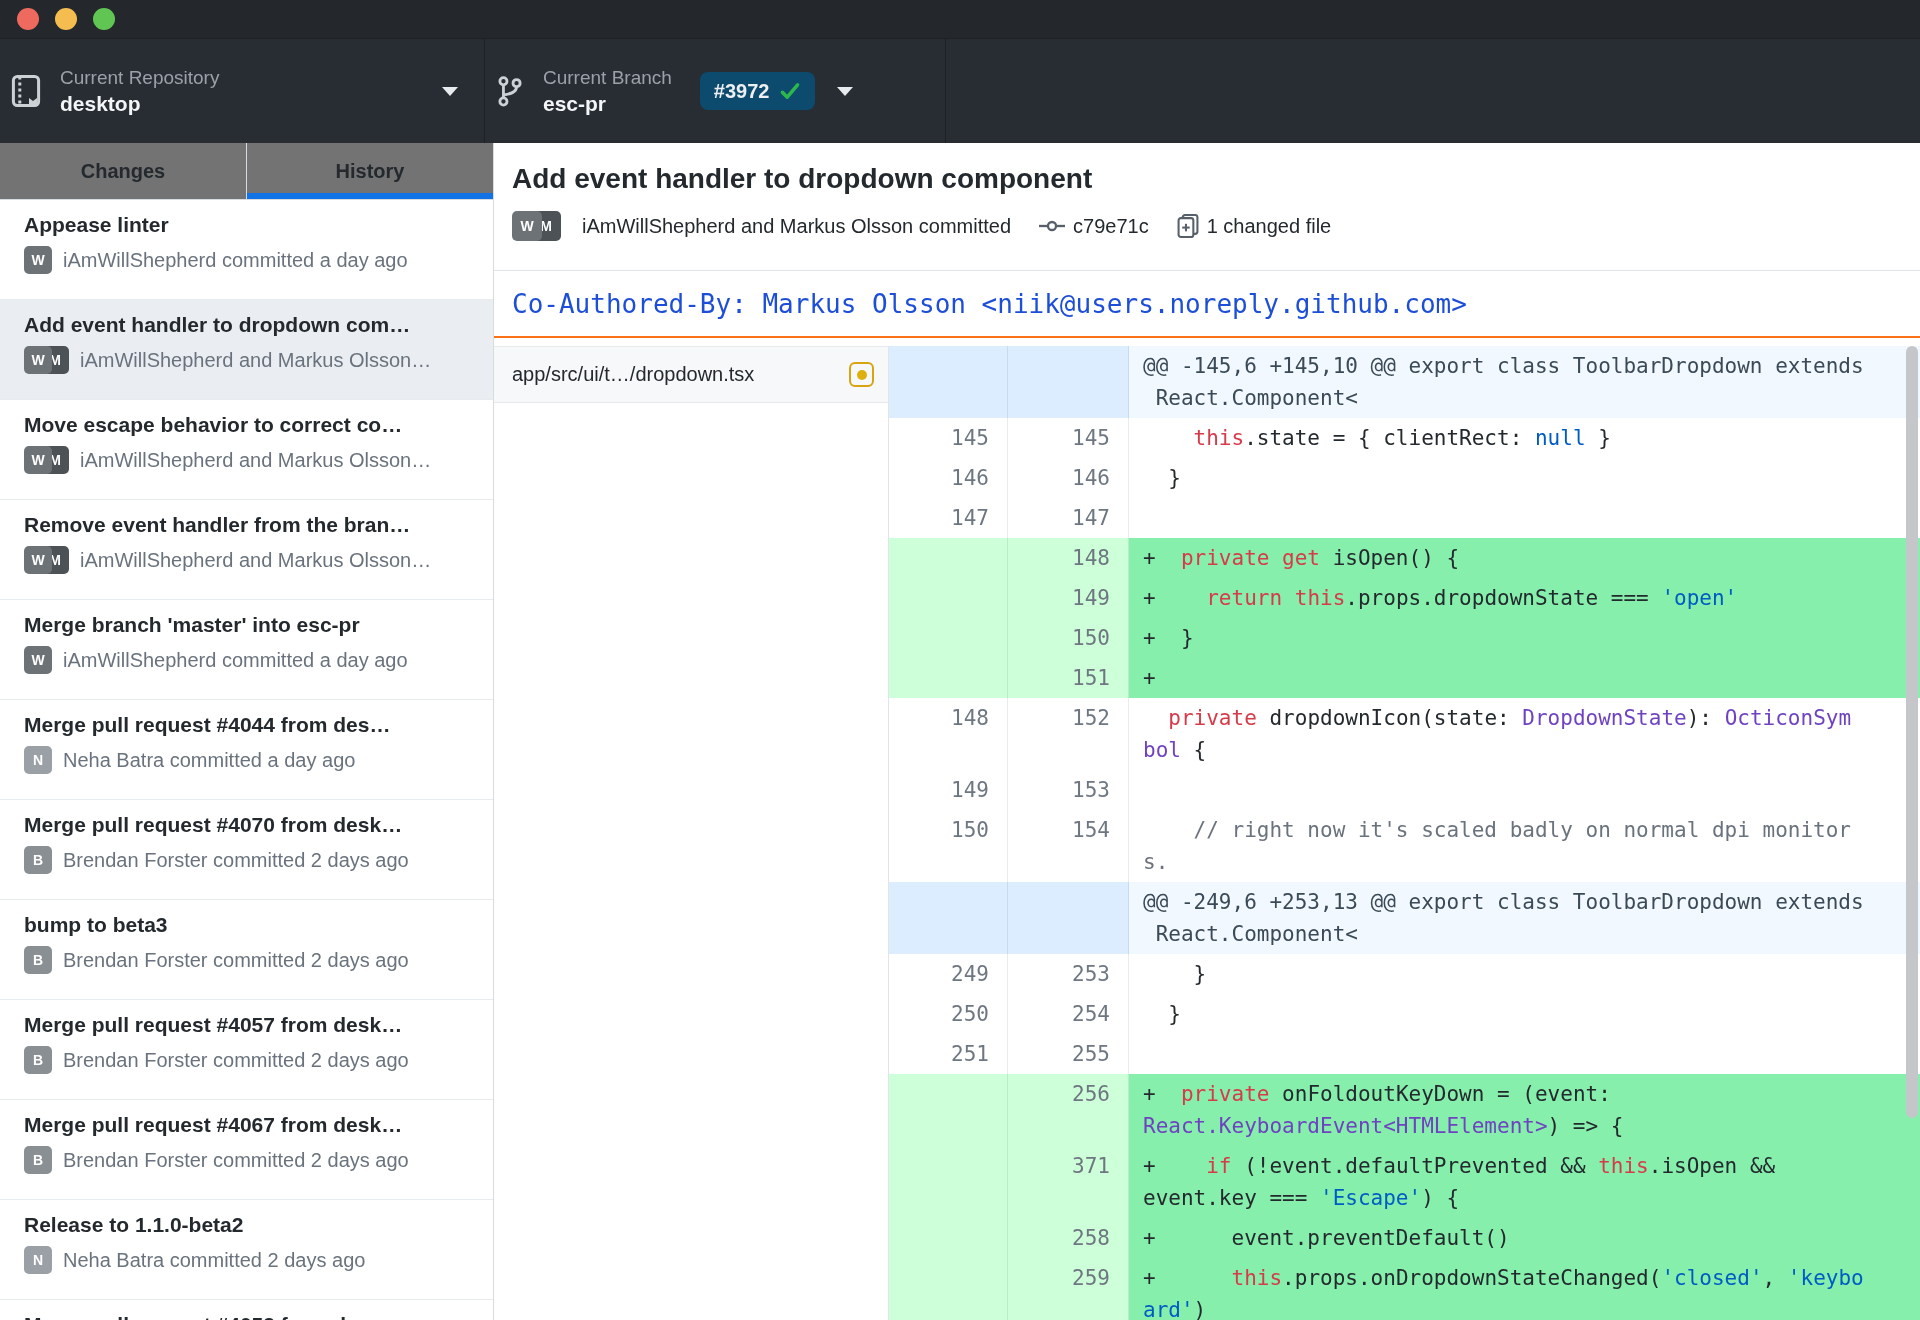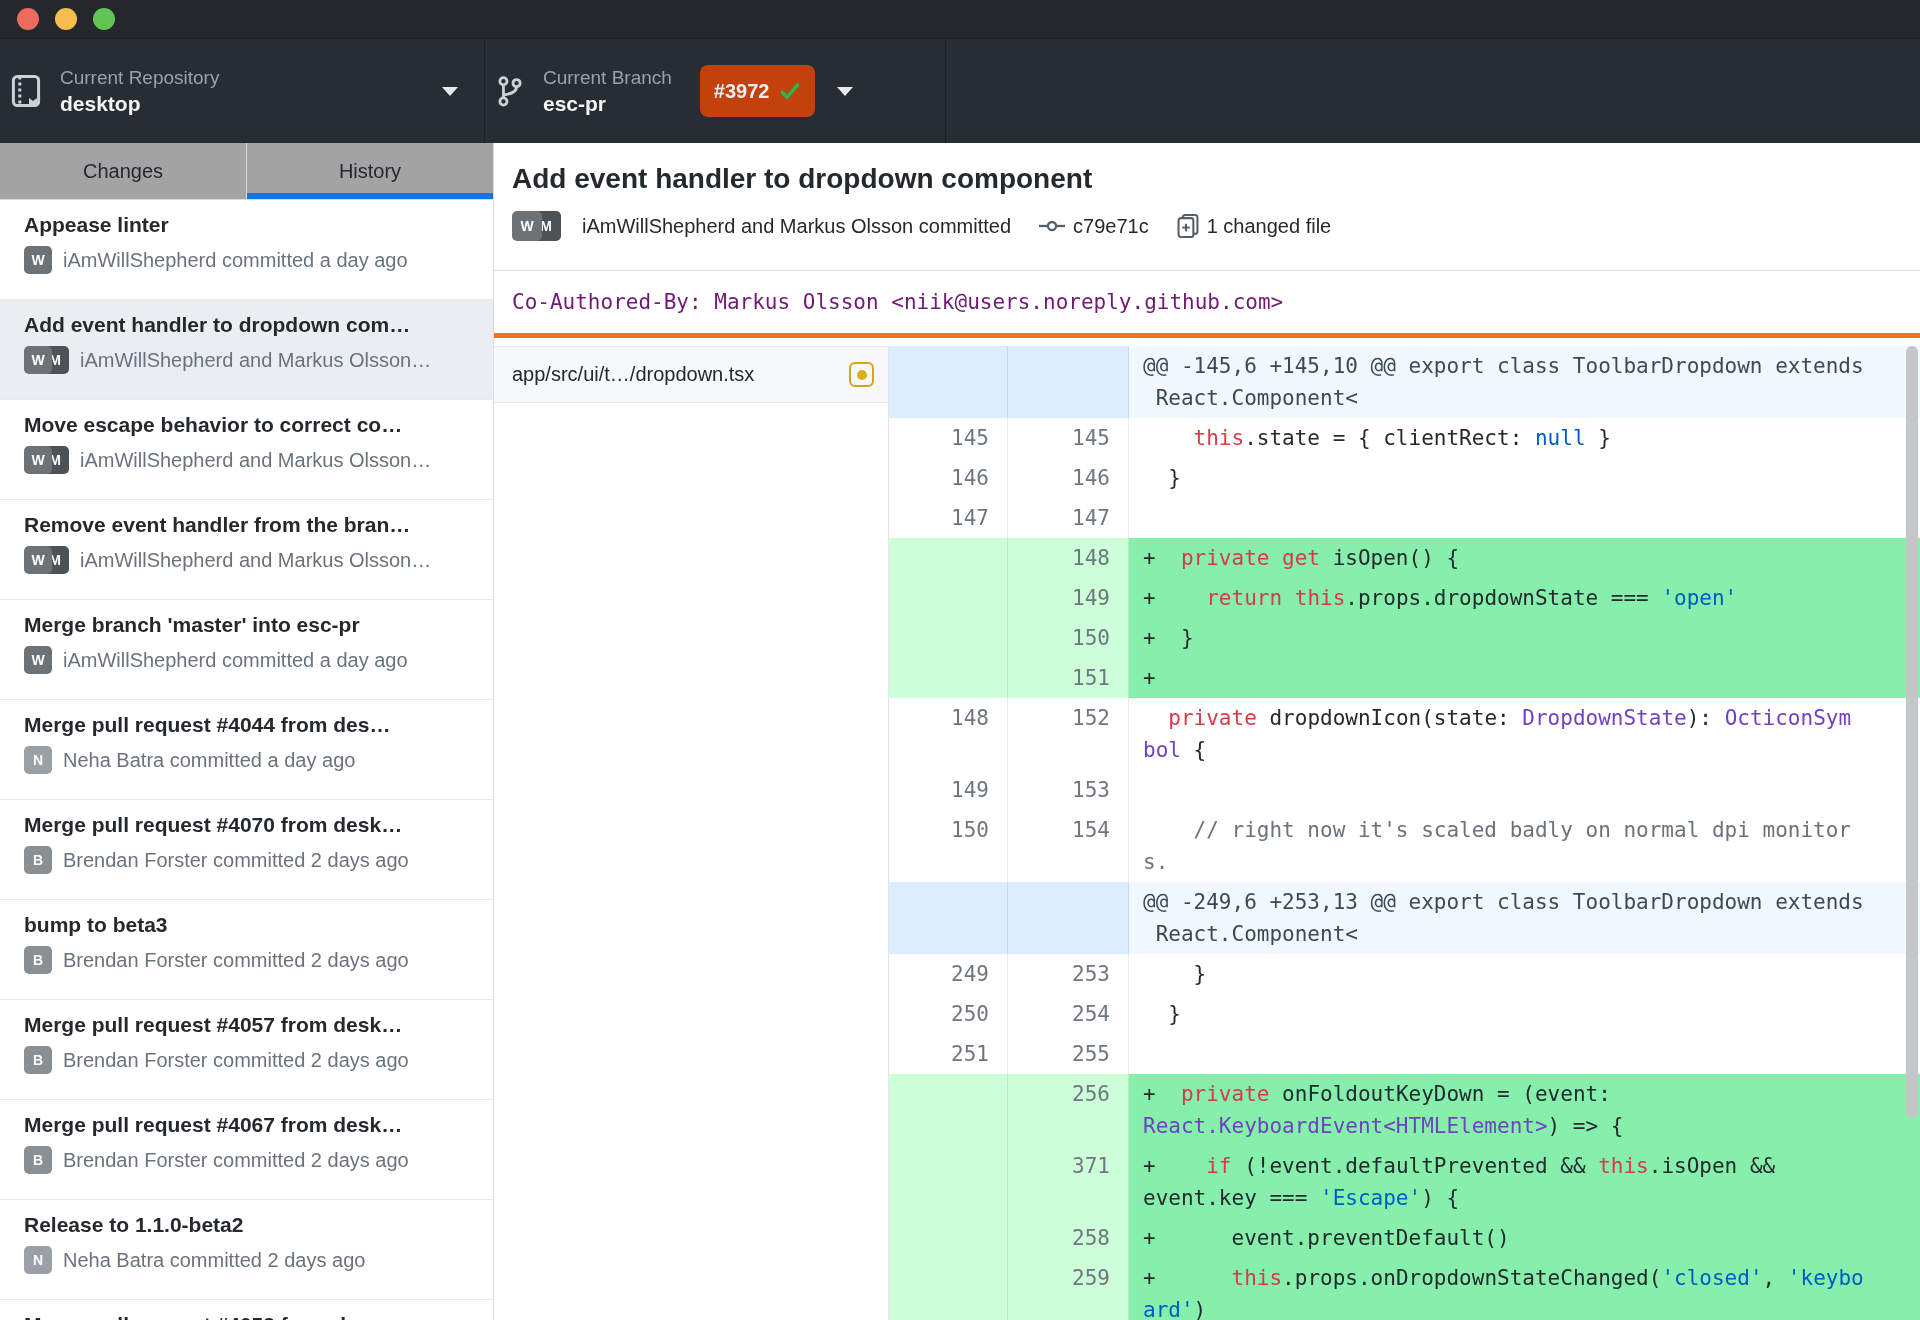--- a/index.html
+++ b/index.html
@@ -19,32 +19,32 @@
   .tb-branch { width:461px; }
   .tb-fetch  { width:491px; }
   .tb-fill   { flex:1; border-right:none; }
   .tb-icon { margin-right:18px; flex:none; display:flex; }
   .tb-text .label { font-size:19px; color:#9aa1a9; line-height:25px; }
   .tb-text .value { font-size:21px; color:#f3f5f7; font-weight:bold; line-height:27px; }
   .caret { width:0; height:0; border-left:8px solid transparent; border-right:8px solid transparent;
            border-top:9px solid #e8ebee; }
   .tb-repo .caret { margin-left:auto; margin-right:26px; }
   .tb-branch .caret { margin-left:22px; margin-right:26px; }
-  .pr-badge { margin-left:28px; background:#c2410c; border-radius:8px; height:52px;
+  .pr-badge { margin-left:28px; background:#0c4a6e; border-radius:8px; height:38px;
               display:flex; align-items:center; padding:0 14px; gap:10px; }
   .pr-badge .pr-num { font-size:20px; font-weight:600; color:#edeff1; }
 
   
   .app { display:flex; height:1177px; }
 
   
   .sidebar { width:494px; flex:none; border-right:1px solid #d8dce0; display:flex; flex-direction:column; background:#fff; }
   .tabs { display:flex; height:57px; flex:none; border-bottom:1px solid #d8dce0; }
   .tab { flex:1; display:flex; align-items:center; justify-content:center;
-         font-size:20px; color:#24292e; background:#a3a3a3; }
+         font-size:20px; color:#24292e; background:#737373;font-weight:bold; }
   .tab + .tab { border-left:1px solid #d8dce0; }
   .tab.active { box-shadow: inset 0 -6px 0 #1273e6; }
   .commit-list { flex:1; overflow:hidden; }
   .commit-item { height:100px; padding:13px 24px 0; border-bottom:1px solid #e8ebee; background:#fff; }
   .commit-item.selected { background:#eaeef2; }
   .commit-title { font-size:21px; font-weight:bold; color:#24292e; white-space:nowrap;
                   overflow:hidden; text-overflow:ellipsis; margin-bottom:9px; }
   .commit-meta { display:flex; align-items:center; }
   .avatar-group { display:flex; margin-right:11px; }
   .avatar { width:28px; height:28px; border-radius:5px; display:flex; align-items:center;
@@ -55,22 +55,22 @@
 
   
   .main { flex:1; display:flex; flex-direction:column; background:#fff; }
   .commit-header { height:128px; flex:none; border-bottom:1px solid #e1e4e8; padding:20px 0 0 18px; }
   .page-title { font-size:28px; font-weight:bold; color:#24292e; margin-bottom:16px; }
   .meta-row { display:flex; align-items:center; }
   .meta-row .avatar { width:30px; height:30px; }
   .meta-authors { font-size:20px; color:#24292e; margin-left:10px; }
   .meta-sha-group, .meta-file-group { display:flex; align-items:center; margin-left:28px; gap:8px; }
   .meta-sha, .meta-changed { font-size:20px; color:#24292e; }
-  .commit-desc { height:67px; flex:none; border-bottom:5px solid #f97316; display:flex; align-items:center;
-                 padding-left:18px; font-family:"DejaVu Sans Mono", monospace; font-size:21px; color:#701a75; }
+  .commit-desc { height:67px; flex:none; border-bottom:2px solid #f97316; display:flex; align-items:center;
+                 padding-left:18px; font-family:"DejaVu Sans Mono", monospace; font-size:26px; color:#1d4ed8; }
 
   .content-row { flex:1; display:flex; padding-top:8px; overflow:hidden; }
   .file-pane { width:395px; flex:none; border-right:1px solid #e1e4e8; }
   .file-row { height:57px; background:#f6f8fa; border-top:1px solid #e6e8eb; border-bottom:1px solid #e6e8eb;
               display:flex; align-items:center; padding:0 14px 0 18px; }
   .file-path { flex:1; font-size:20px; color:#24292e; white-space:nowrap; overflow:hidden; }
   .mod-icon { width:25px; height:25px; border:2.5px solid #d8a511; border-radius:6px; position:relative; flex:none; }
   .mod-icon::after { content:""; position:absolute; left:50%; top:50%; width:10px; height:10px;
                      margin:-5px 0 0 -5px; border-radius:50%; background:#ddb00f; }
 

